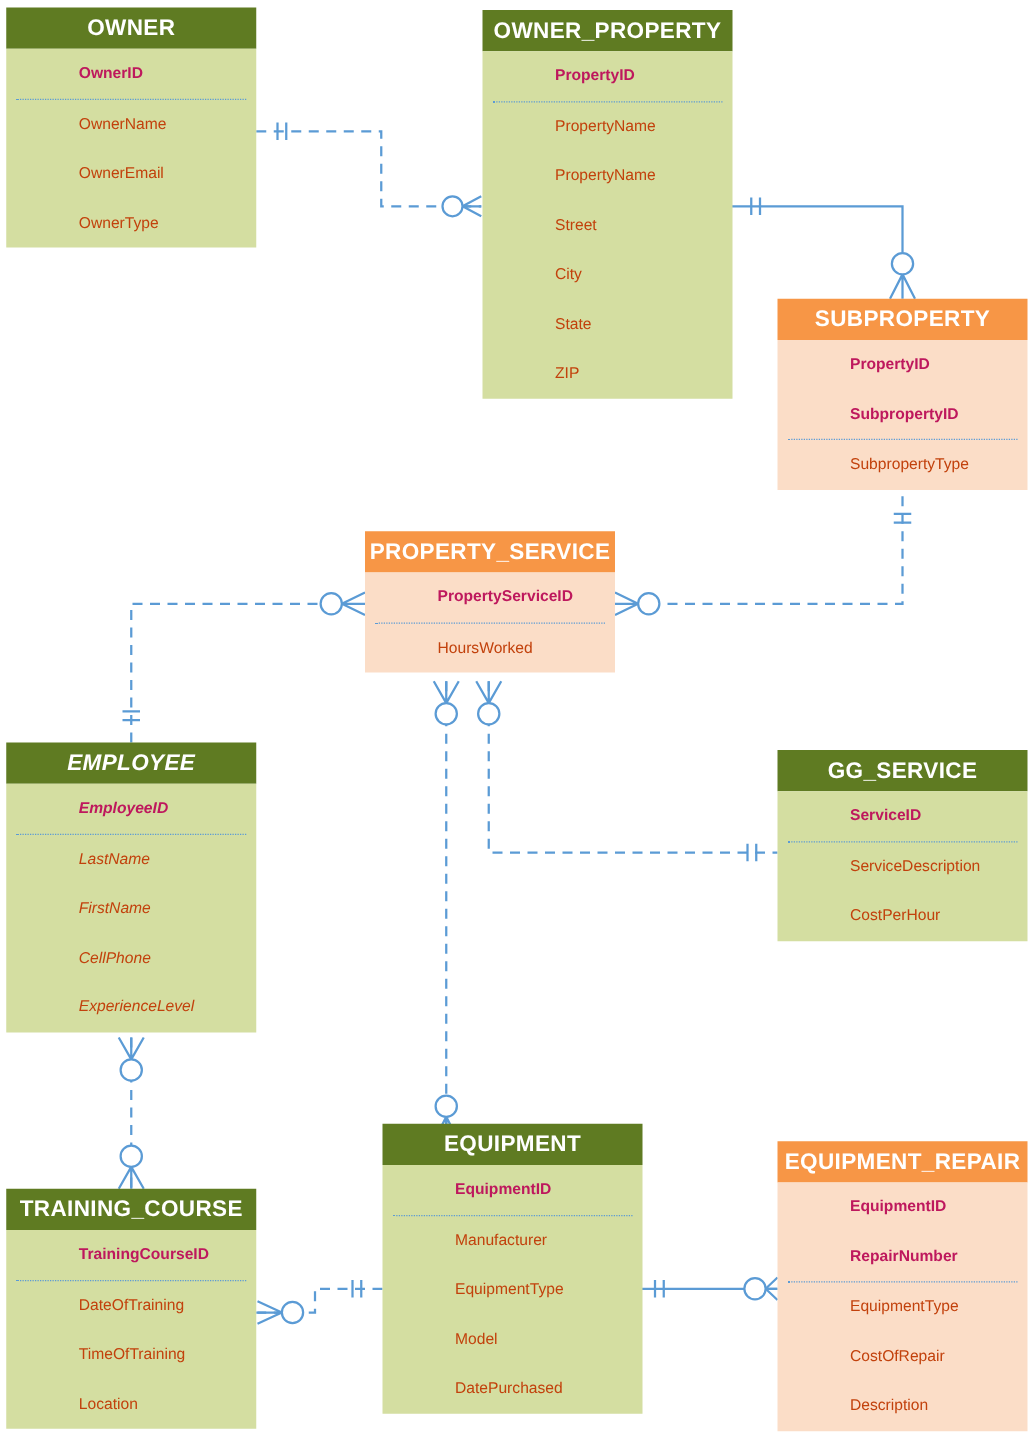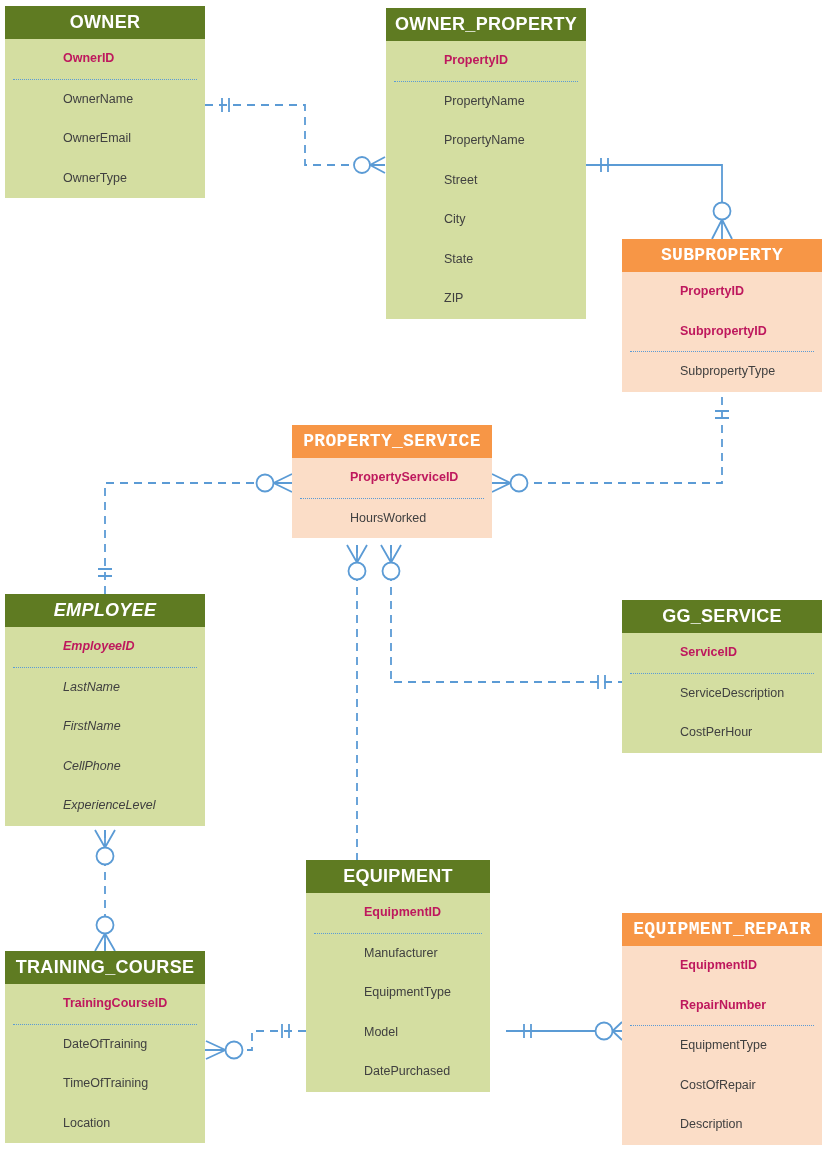--- a/index.html
+++ b/index.html
@@ -10,39 +10,39 @@
 
   .entity{position:absolute;z-index:2;box-sizing:border-box;}
   .entity .hdr{
     box-sizing:border-box;width:100%;height:33px;line-height:33px;
     text-align:center;color:#ffffff;font-weight:bold;font-size:18px;
     letter-spacing:.3px;
   }
   .entity .body{box-sizing:border-box;width:100%;}
   .attr{
     box-sizing:border-box;height:39.5px;line-height:39.5px;
-    padding-left:58px;font-size:12.5px;color:#404040;white-space:nowrap;
+    padding-left:58px;font-size:12.5px;color:#c2410c;white-space:nowrap;
   }
   .attr.key{font-weight:bold;color:#be185d;}
   .sep{height:0;border-top:1px dotted #5b9bd5;margin:0 8px;}
 
   .green .hdr{background:#5f7b22;}
   .green .body{background:#d4dea1;}
-  .orange .hdr{background:#f79646;font-family:Liberation Mono, monospace;}
+  .orange .hdr{background:#f79646;}
   .orange .body{background:#fbddc7;}
 
   
   #ent-owner            {left:5px;  top:6px;   width:200px;}
   #ent-owner-property   {left:386px;top:8px;   width:200px;}
   #ent-subproperty      {left:622px;top:239px; width:200px;}
   #ent-property-service {left:292px;top:425px; width:200px;}
   #ent-employee         {left:5px;  top:594px; width:200px;font-style:italic;}
   #ent-gg-service       {left:622px;top:600px; width:200px;}
   #ent-training-course  {left:5px;  top:951px; width:200px;}
-  #ent-equipment        {left:306px;top:860px; width:184px;}
+  #ent-equipment        {left:306px;top:899px; width:208px;}
   #ent-equipment-repair {left:622px;top:913px; width:200px;}
 </style>
 </head>
 <body>
 
 <div id="canvas">
 
   <svg id="links" viewBox="0 0 829 1155" width="829" height="1155">
     <g fill="none" stroke="#5b9bd5" stroke-width="1.8">
 

